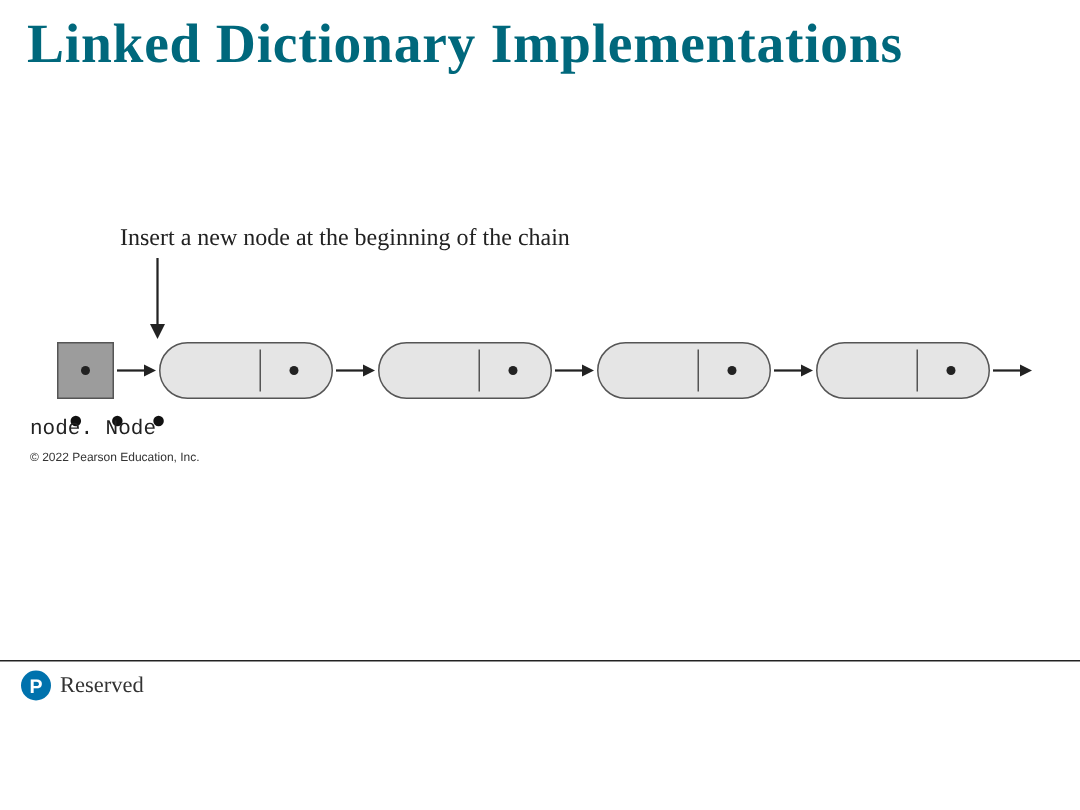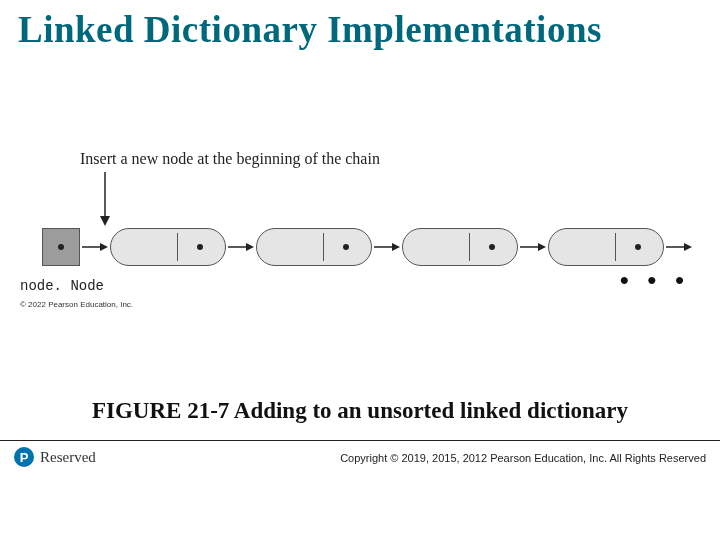--- a/index.html
+++ b/index.html
@@ -1,19 +1,19 @@
 <!DOCTYPE html>
 <html><head>
 <meta charset="utf-8">
 <style>
   * { margin: 0; padding: 0; box-sizing: border-box; }
   html, body { width: 720px; height: 540px; background: #fff; font-family: Georgia, "Times New Roman", serif; }
   .slide { width: 720px; height: 476px; position: relative; }
   .title { position: absolute; top: 8px; left: 18px; right: 18px; font-size: 37px; font-weight: bold; color: #00687c; letter-spacing: 0.5px; font-family: "Times New Roman", Georgia, serif; }
-  .figure-area { position: absolute; top: 150px; left: 20px; right: 20px; height: 180px; text-align: right; }
+  .figure-area { position: absolute; top: 150px; left: 20px; right: 20px; height: 180px; }
   .insert-label { position: absolute; top: 0; left: 60px; font-size: 16px; color: #222; font-family: Georgia, serif; }
   .arrow-down { position: absolute; top: 22px; left: 78px; }
   .chain { position: absolute; top: 78px; left: 18px; right: 10px; height: 44px; }
   .head-box { display: inline-block; vertical-align: middle; width: 38px; height: 38px; background: #9c9c9c; border: 1px solid #555; position: relative; }
   .head-box .ref-dot { position: absolute; top: 50%; left: 50%; width: 6px; height: 6px; background: #222; border-radius: 50%; transform: translate(-50%,-50%); }
   .link-arrow { display: inline-block; vertical-align: middle; margin: 0 -2px 0 -2px; }
   .node { display: inline-block; vertical-align: middle; width: 116px; height: 38px; background: #e5e5e5; border: 1px solid #555; border-radius: 19px; position: relative; }
   .node::after { content: ""; position: absolute; left: 58%; top: 4px; bottom: 4px; width: 1px; background: #555; }
   .node .ref-dot { position: absolute; left: 78%; top: 50%; width: 6px; height: 6px; background: #222; border-radius: 50%; transform: translate(-50%,-50%); }
   .ellipsis { display: inline-block; vertical-align: middle; font-size: 26px; font-weight: bold; letter-spacing: 6px; margin-left: 8px; color: #111; }
@@ -78,25 +78,23 @@
         <line x1="0" y1="7" x2="18" y2="7" stroke="#222" stroke-width="1.5"></line>
         <polygon points="26,7 18,3 18,11" fill="#222"></polygon>
       </svg>
       <span class="ellipsis">• • •</span>
     </div>
 
     <div class="first-node-label">node. Node</div>
     <div class="fig-copyright">© 2022 Pearson Education, Inc.</div>
   </div>
 
-  <div class="caption">FIGURE 21-7 Adding to an unsorted linked dictionary</div>
 
   <div class="footer">
     <div class="footer-inner">
       <div class="logo">
         <span class="logo-badge">P</span>
         <span class="logo-text">Reserved</span>
       </div>
-      <div class="copyright">Copyright © 2019, 2015, 2012 Pearson Education, Inc. All Rights Reserved</div>
     </div>
   </div>
 
 </div>
 
 </body></html>

